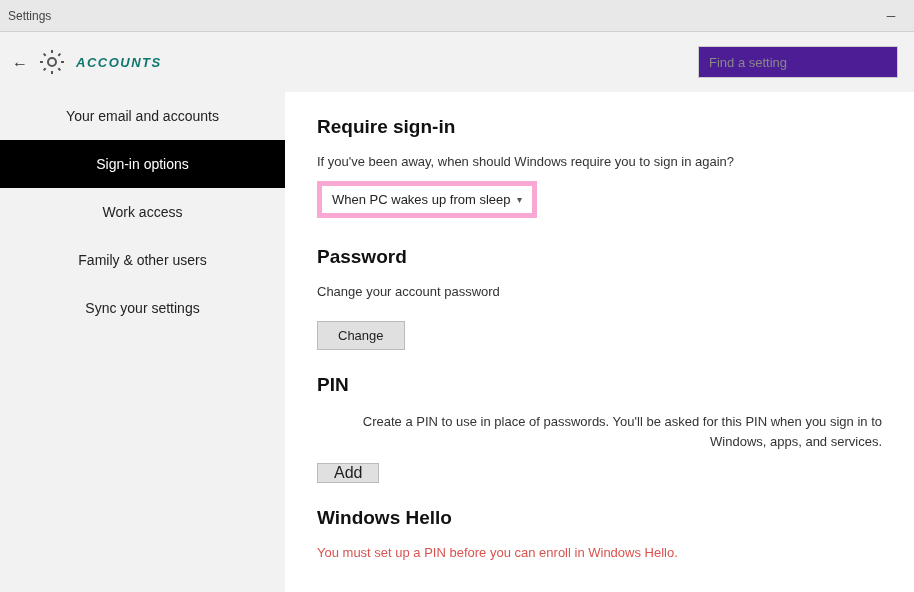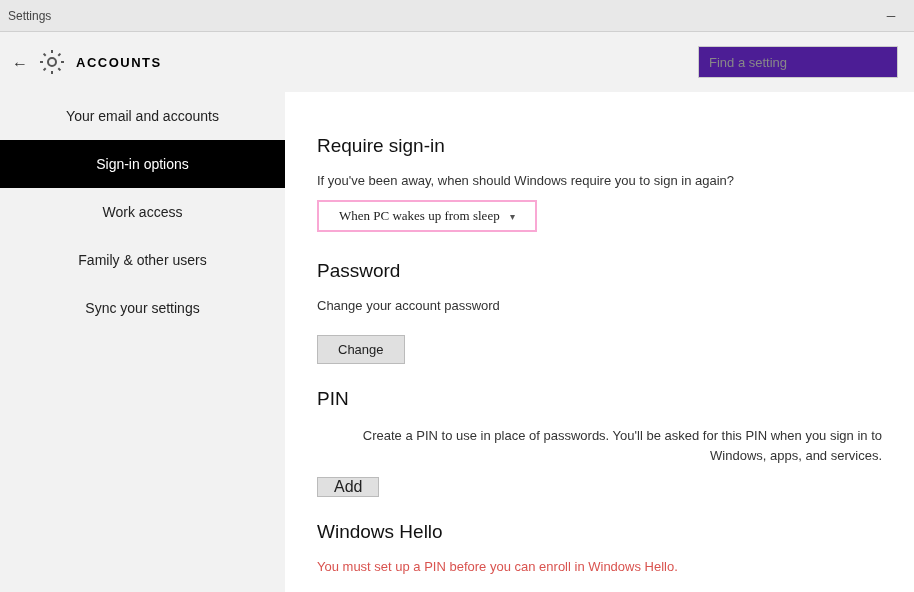--- a/index.html
+++ b/index.html
@@ -67,21 +67,22 @@
     .gear-icon {
       width: 28px;
       height: 28px;
       color: #555;
     }
     .app-title {
       font-size: 13px;
       font-weight: 600;
       letter-spacing: 1.5px;
       text-transform: uppercase;
-      color: #000000;
+      color: #0f766e;
+      font-style: italic;
     }
     .search-box {
       background: #4c1d95;
       border: 1px solid #ccc;
       height: 32px;
       width: 200px;
       padding: 0 10px;
       font-size: 13px;
       color: #888;
       outline: none;
@@ -125,45 +126,43 @@
     
     .content {
       flex: 1;
       background: #fff;
       padding: 24px 32px;
       overflow-y: auto;
     }
 
     .section-title {
       font-size: 19px;
-      font-weight: 400;
+      font-weight: 700;
       color: #111;
       margin-bottom: 16px;
-      margin-top: 19px;
     }
 
     .section-subtitle {
       font-size: 13px;
       color: #333;
       margin-bottom: 12px;
     }
 
     .dropdown-select {
       display: flex;
       align-items: center;
       justify-content: space-between;
-      border: 2px solid #f9a8d4;
+      border: 5px solid #f9a8d4;
       background: #fff;
-      padding: 6px 20px;
+      padding: 6px 10px;
       width: 220px;
       font-size: 13px;
       cursor: pointer;
       margin-bottom: 28px;
       color: #222;
-      font-family: Liberation Serif, serif;
     }
     .dropdown-select .chevron {
       font-size: 10px;
       color: #555;
     }
 
     .section-divider {
       margin-bottom: 22px;
     }
 

